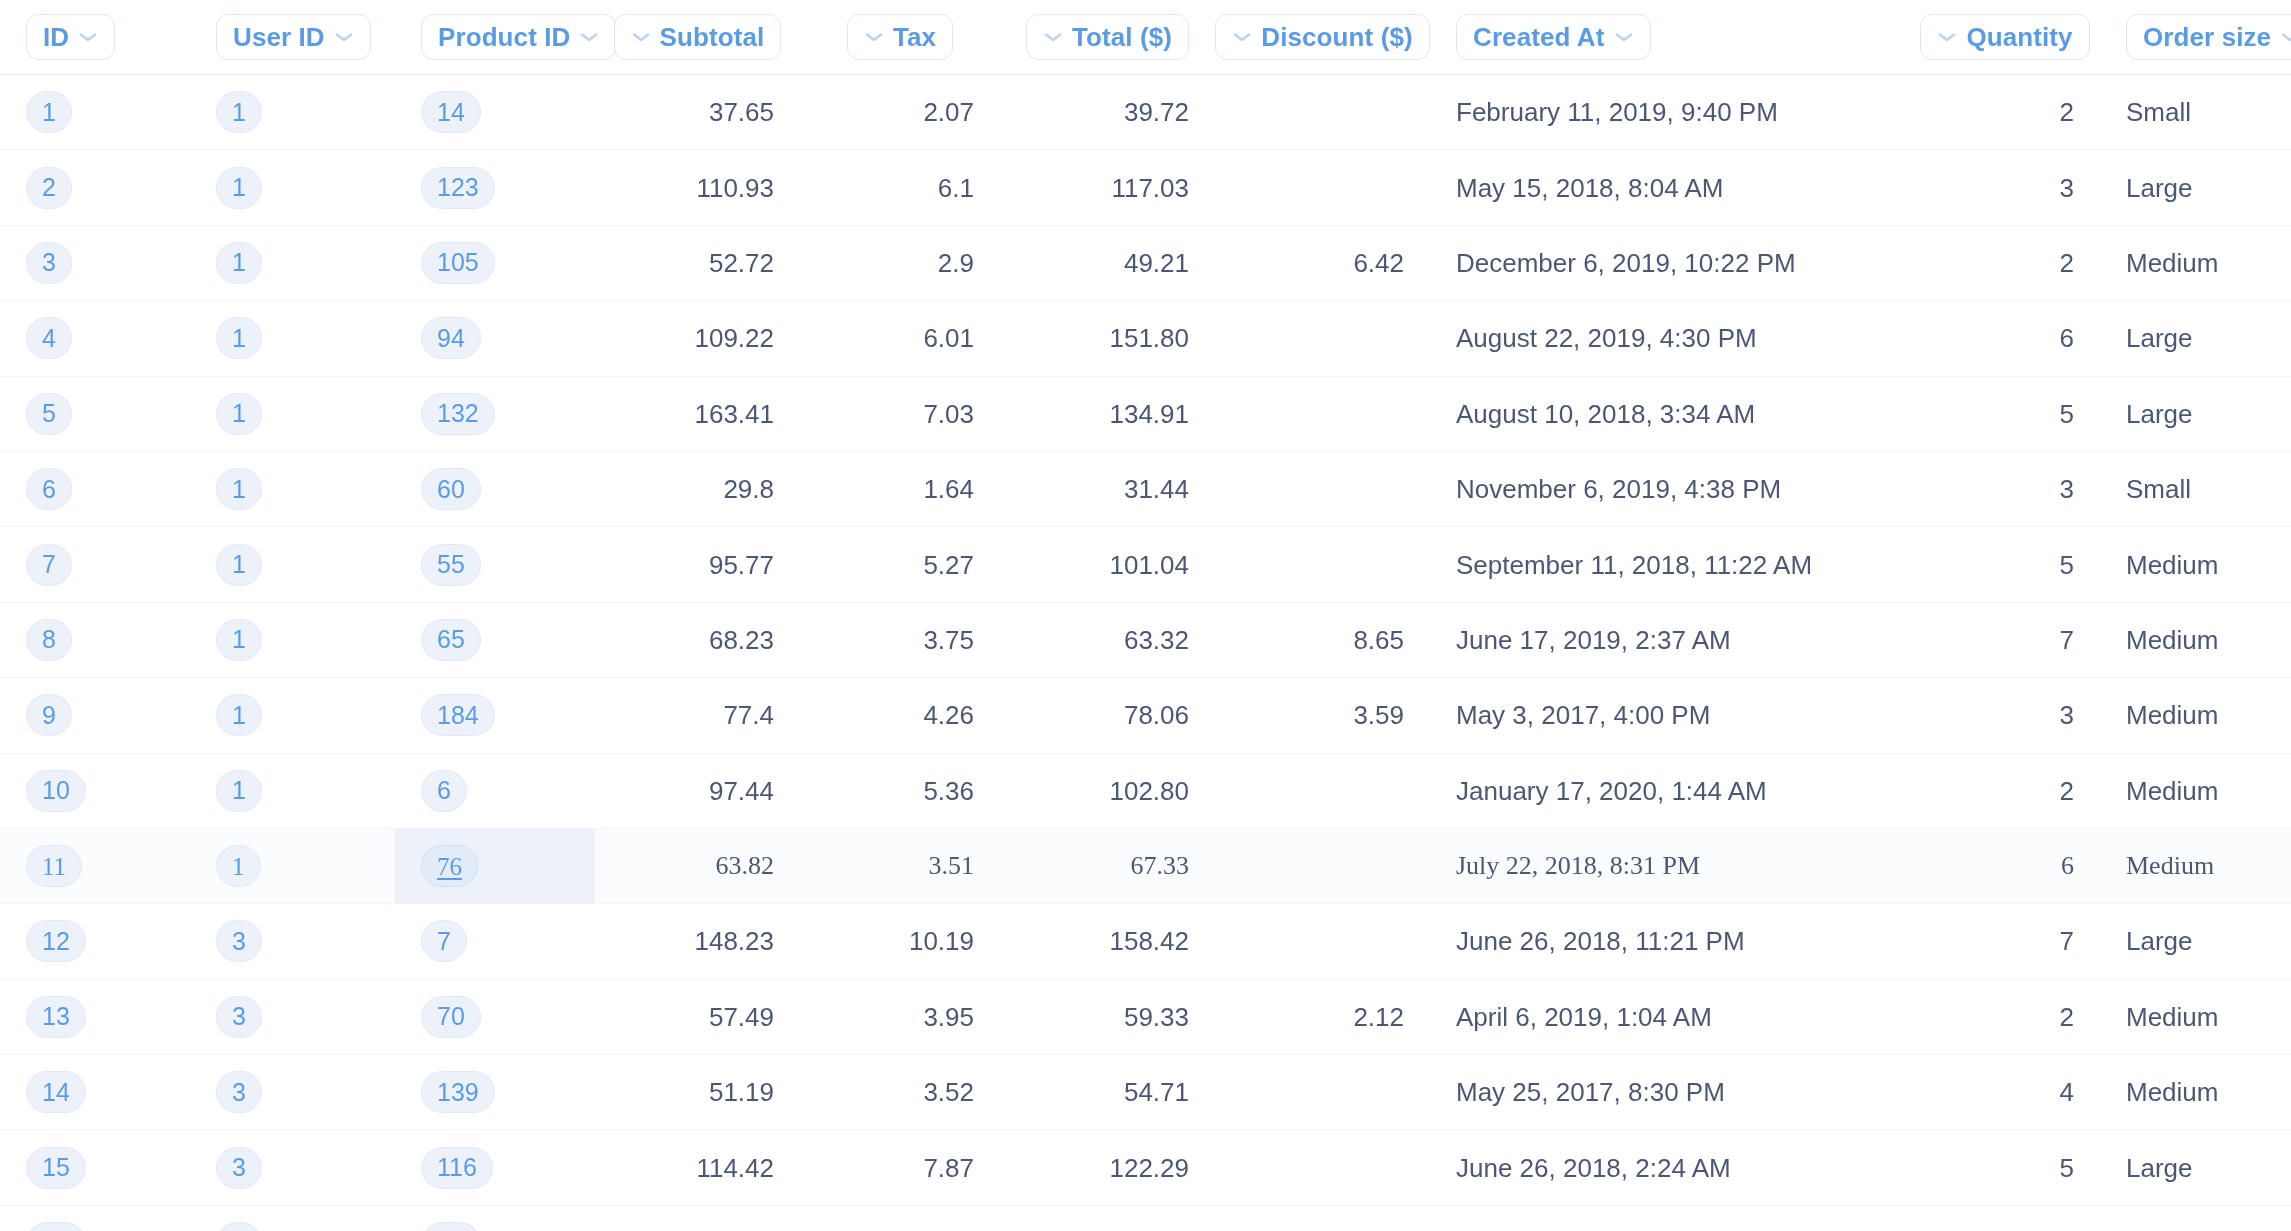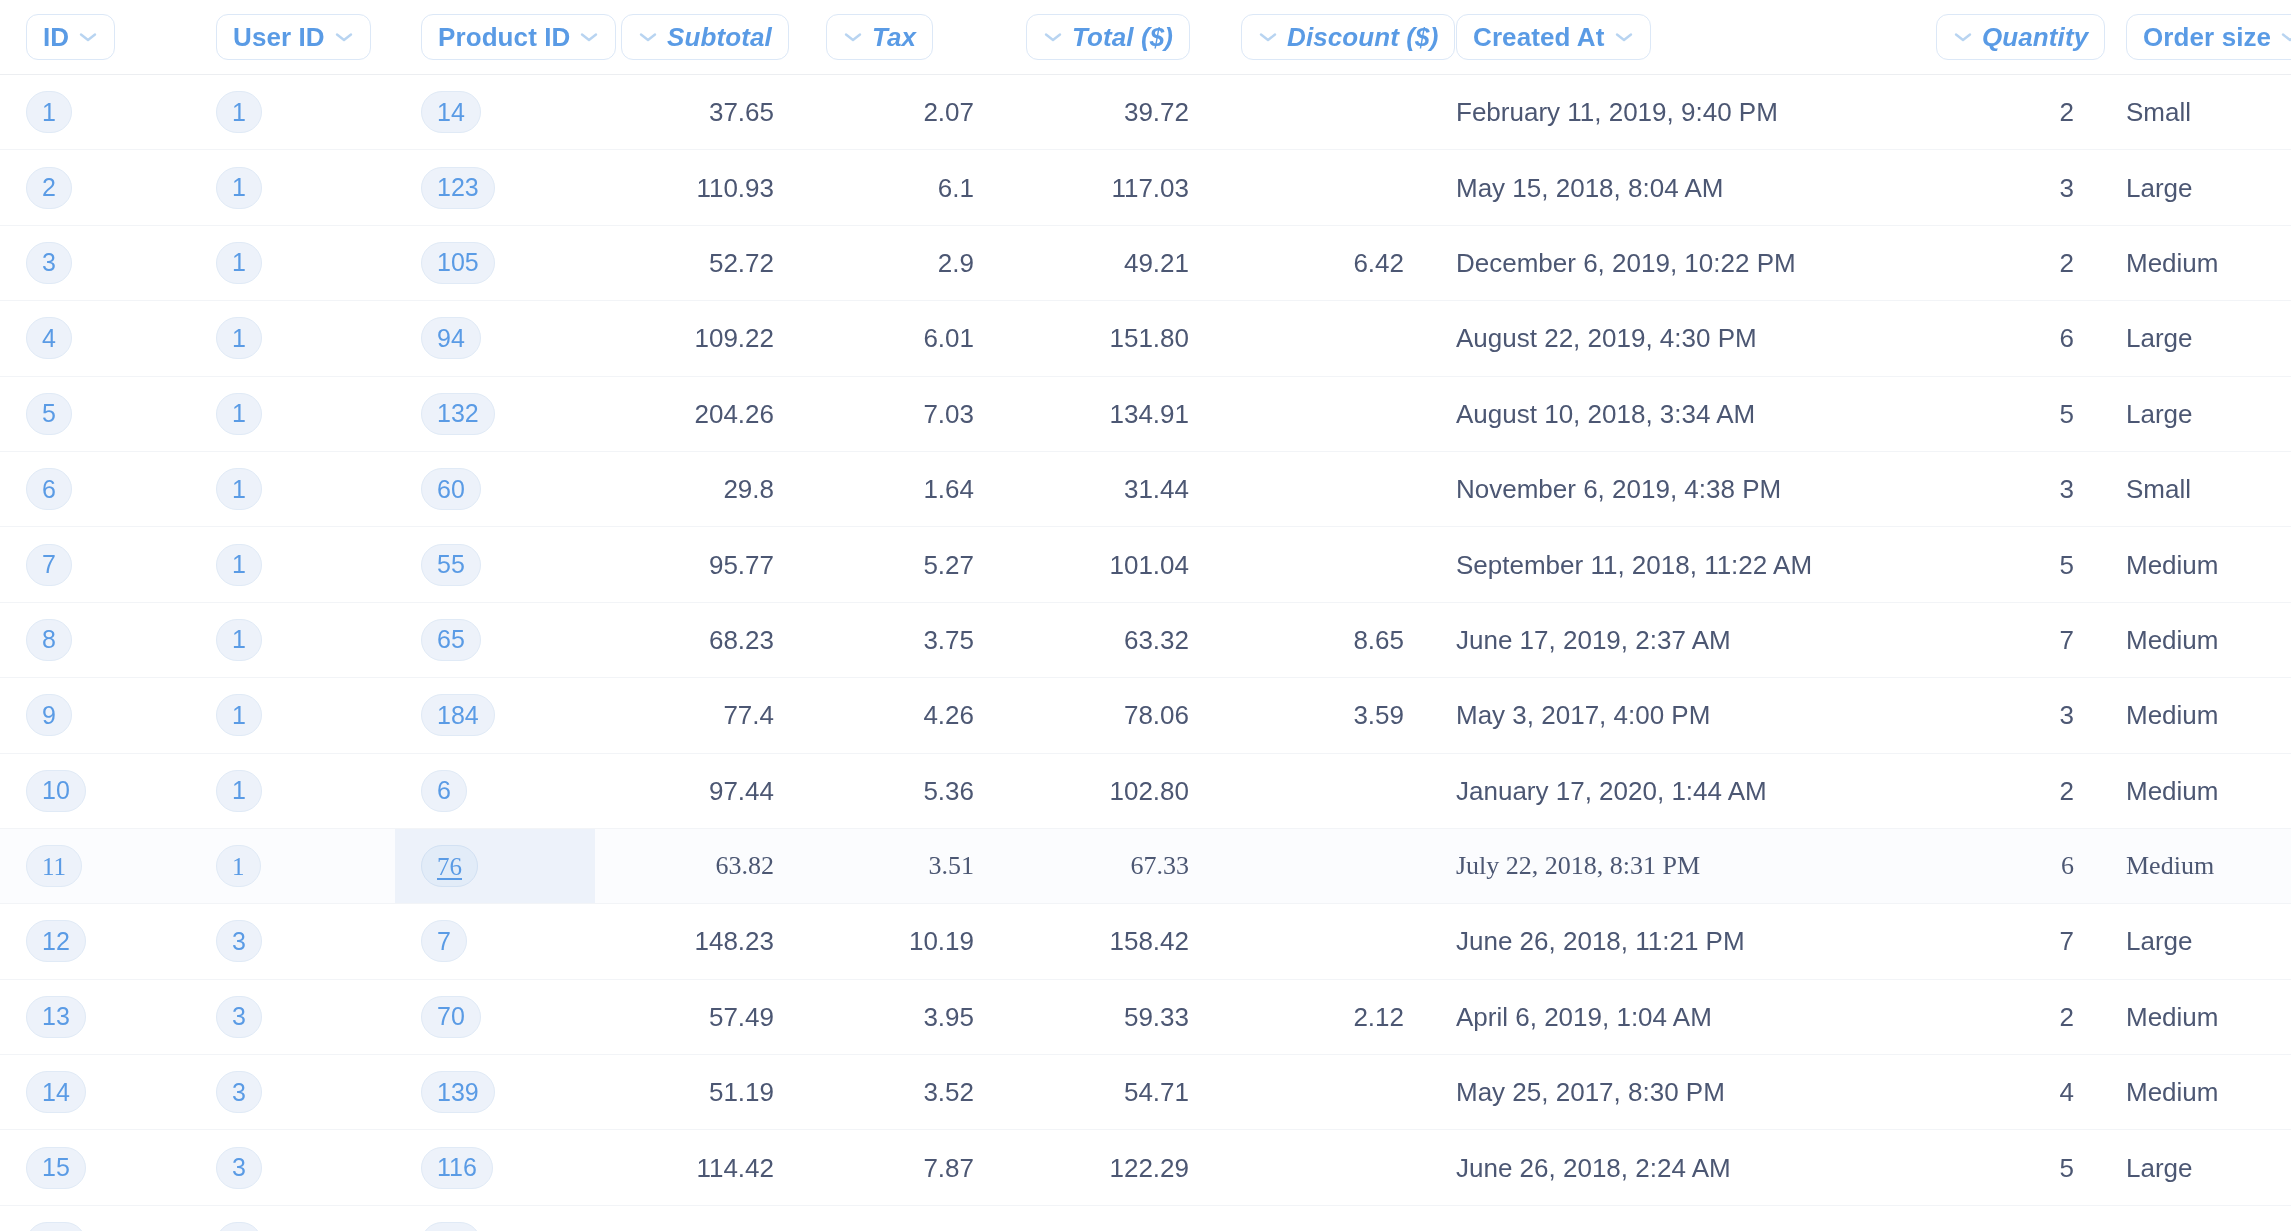--- a/index.html
+++ b/index.html
@@ -42,21 +42,21 @@
     font-weight: normal;
   }
   .th-inner {
     display: flex;
     align-items: center;
     height: 74px;
     padding: 0 26px;
     box-sizing: border-box;
   }
   .th-inner.align-left { justify-content: flex-start; }
-  .th-inner.align-right { justify-content: flex-start; font-style: italic; }
+  .th-inner.align-right { justify-content: center; }
 
   .col-pill {
     display: inline-flex;
     align-items: center;
     gap: 9px;
     border: 1px solid #dce8f7;
     border-radius: 12px;
     background: #ffffff;
     padding: 9px 16px;
     box-sizing: border-box;
@@ -480,21 +480,21 @@
               <span class="id-pill">1</span>
             </div>
           </td>
           <td>
             <div class="cell align-left">
               <span class="id-pill">132</span>
             </div>
           </td>
           <td>
             <div class="cell align-right">
-              <span class="num">204.26</span>
+              <span class="num">163.41</span>
             </div>
           </td>
           <td>
             <div class="cell align-right">
               <span class="num">7.03</span>
             </div>
           </td>
           <td>
             <div class="cell align-right">
               <span class="num">134.91</span>

